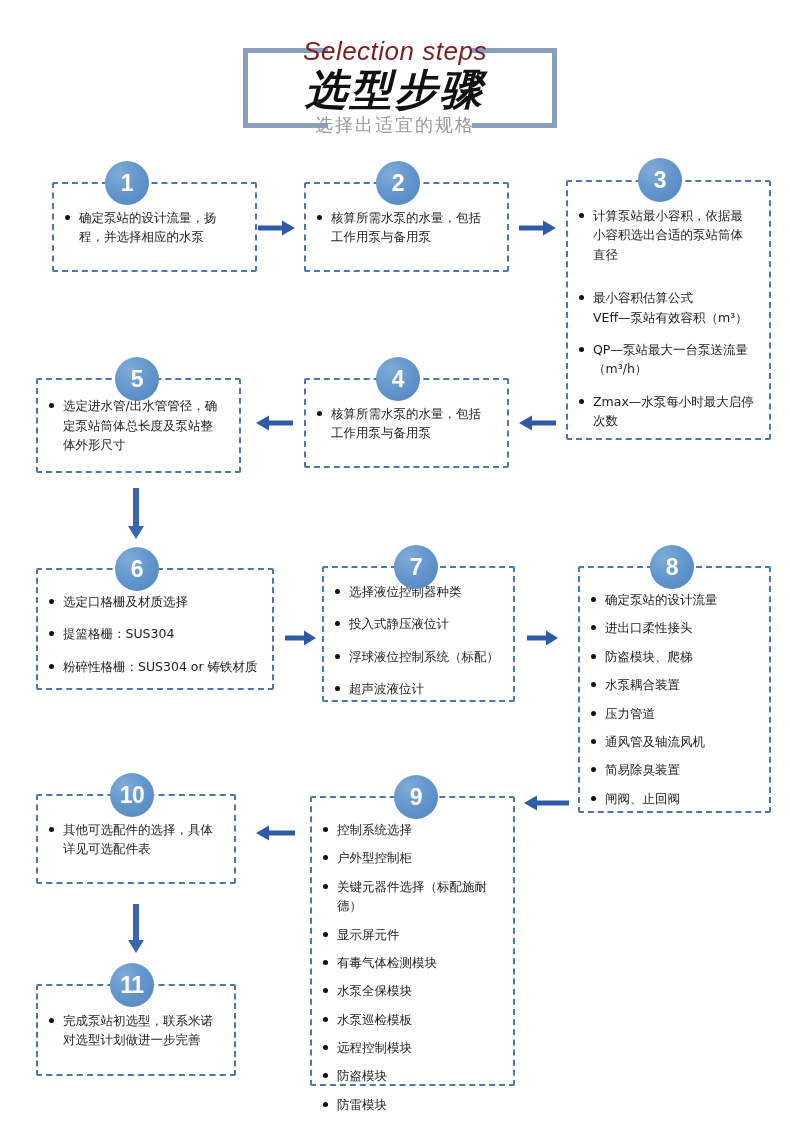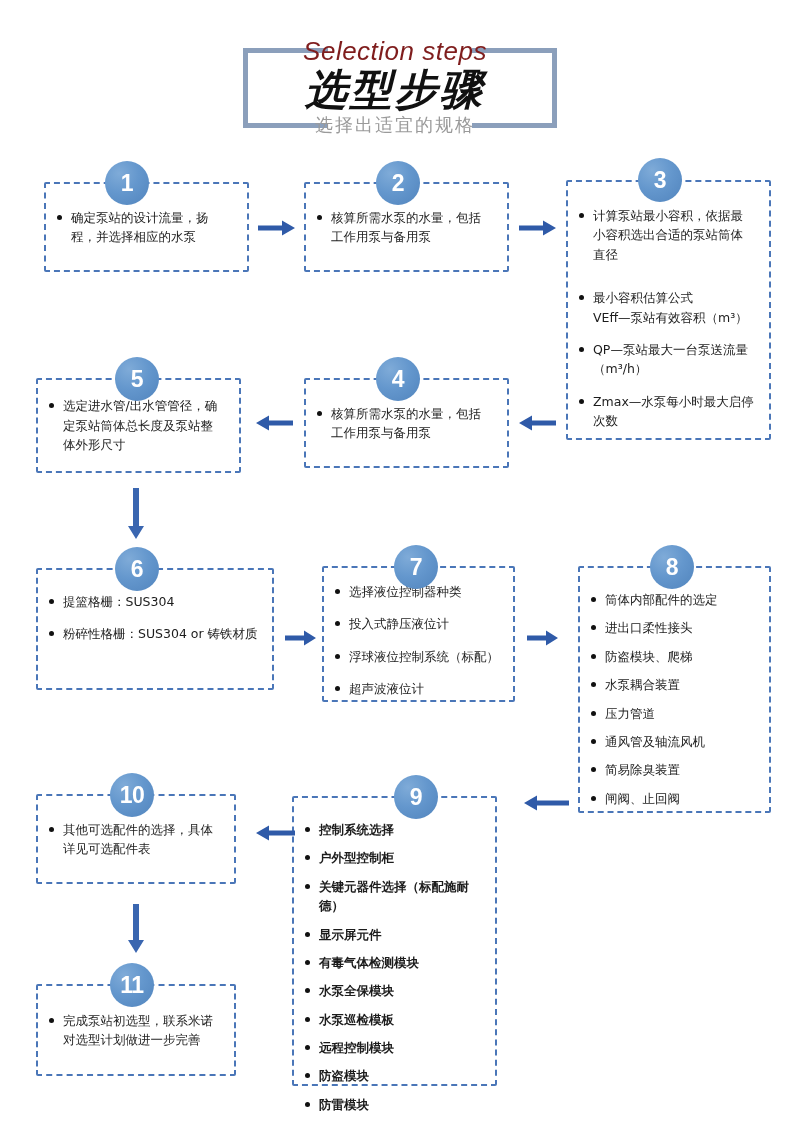--- a/index.html
+++ b/index.html
@@ -120,21 +120,21 @@
 
   <div class="header">
     <div class="bracket bracket-left"></div>
     <div class="bracket bracket-right"></div>
     <div class="title-en">Selection steps</div>
     <div class="title-cn">选型步骤</div>
     <div class="title-sub">选择出适宜的规格</div>
   </div>
 
   <div class="badge" style="left:105px; top:161px;">1</div>
-  <div class="box" style="left:44px; top:182px; width:205px; height:90px;">
+  <div class="box" style="left:52px; top:182px; width:205px; height:90px;">
     <div class="box-body">
       <ul class="bullets">
         <li>确定泵站的设计流量，扬程，并选择相应的水泵</li>
       </ul>
     </div>
   </div>
 
   <div class="arrow" style="left:258px; top:220px;">
     <svg width="38" height="16" viewBox="0 0 38 16">
       <path d="M0 5.5 H24 V0.5 L37 8 L24 15.5 V10.5 H0 Z" fill="#2f5aa8"></path>
@@ -202,20 +202,21 @@
   <div class="arrow" style="left:128px; top:488px;">
     <svg width="16" height="52" viewBox="0 0 16 52">
       <path d="M5 0 H11 V38 H16 L8 51 L0 38 H5 Z" fill="#3a66b0"></path>
     </svg>
   </div>
 
   <div class="badge" style="left:115px; top:547px;">6</div>
   <div class="box" style="left:36px; top:568px; width:238px; height:122px;">
     <div class="box-body" style="justify-content:flex-start; padding-top:22px;">
       <ul class="bullets loose">
+        <li>选定口格栅及材质选择</li>
         <li>提篮格栅：SUS304</li>
         <li>粉碎性格栅：SUS304 or 铸铁材质</li>
       </ul>
     </div>
   </div>
 
   <div class="arrow" style="left:285px; top:630px;">
     <svg width="32" height="16" viewBox="0 0 32 16">
       <path d="M0 5.5 H19 V0.5 L31 8 L19 15.5 V10.5 H0 Z" fill="#2f5aa8"></path>
     </svg>
@@ -236,40 +237,40 @@
   <div class="arrow" style="left:527px; top:630px;">
     <svg width="32" height="16" viewBox="0 0 32 16">
       <path d="M0 5.5 H19 V0.5 L31 8 L19 15.5 V10.5 H0 Z" fill="#2f5aa8"></path>
     </svg>
   </div>
 
   <div class="badge" style="left:650px; top:545px;">8</div>
   <div class="box" style="left:578px; top:566px; width:193px; height:247px;">
     <div class="box-body" style="justify-content:flex-start; padding-top:22px;">
       <ul class="bullets">
-        <li>筒体内部配件的选定</li>
+        <li>确定泵站的设计流量</li>
         <li>进出口柔性接头</li>
         <li>防盗模块、爬梯</li>
         <li>水泵耦合装置</li>
         <li>压力管道</li>
         <li>通风管及轴流风机</li>
         <li>简易除臭装置</li>
         <li>闸阀、止回阀</li>
       </ul>
     </div>
   </div>
 
   <div class="arrow" style="left:524px; top:795px;">
     <svg width="46" height="16" viewBox="0 0 46 16">
       <path d="M45 5.5 H13 V0.5 L0 8 L13 15.5 V10.5 H45 Z" fill="#2f5aa8"></path>
     </svg>
   </div>
 
   <div class="badge" style="left:394px; top:775px;">9</div>
-  <div class="box" style="left:292px; top:796px; width:205px; height:290px;font-weight:bold;">
+  <div class="box" style="left:310px; top:796px; width:205px; height:290px;">
     <div class="box-body" style="justify-content:flex-start; padding-top:22px;">
       <ul class="bullets">
         <li>控制系统选择</li>
         <li>户外型控制柜</li>
         <li>关键元器件选择（标配施耐德）</li>
         <li>显示屏元件</li>
         <li>有毒气体检测模块</li>
         <li>水泵全保模块</li>
         <li>水泵巡检模板</li>
         <li>远程控制模块</li>

